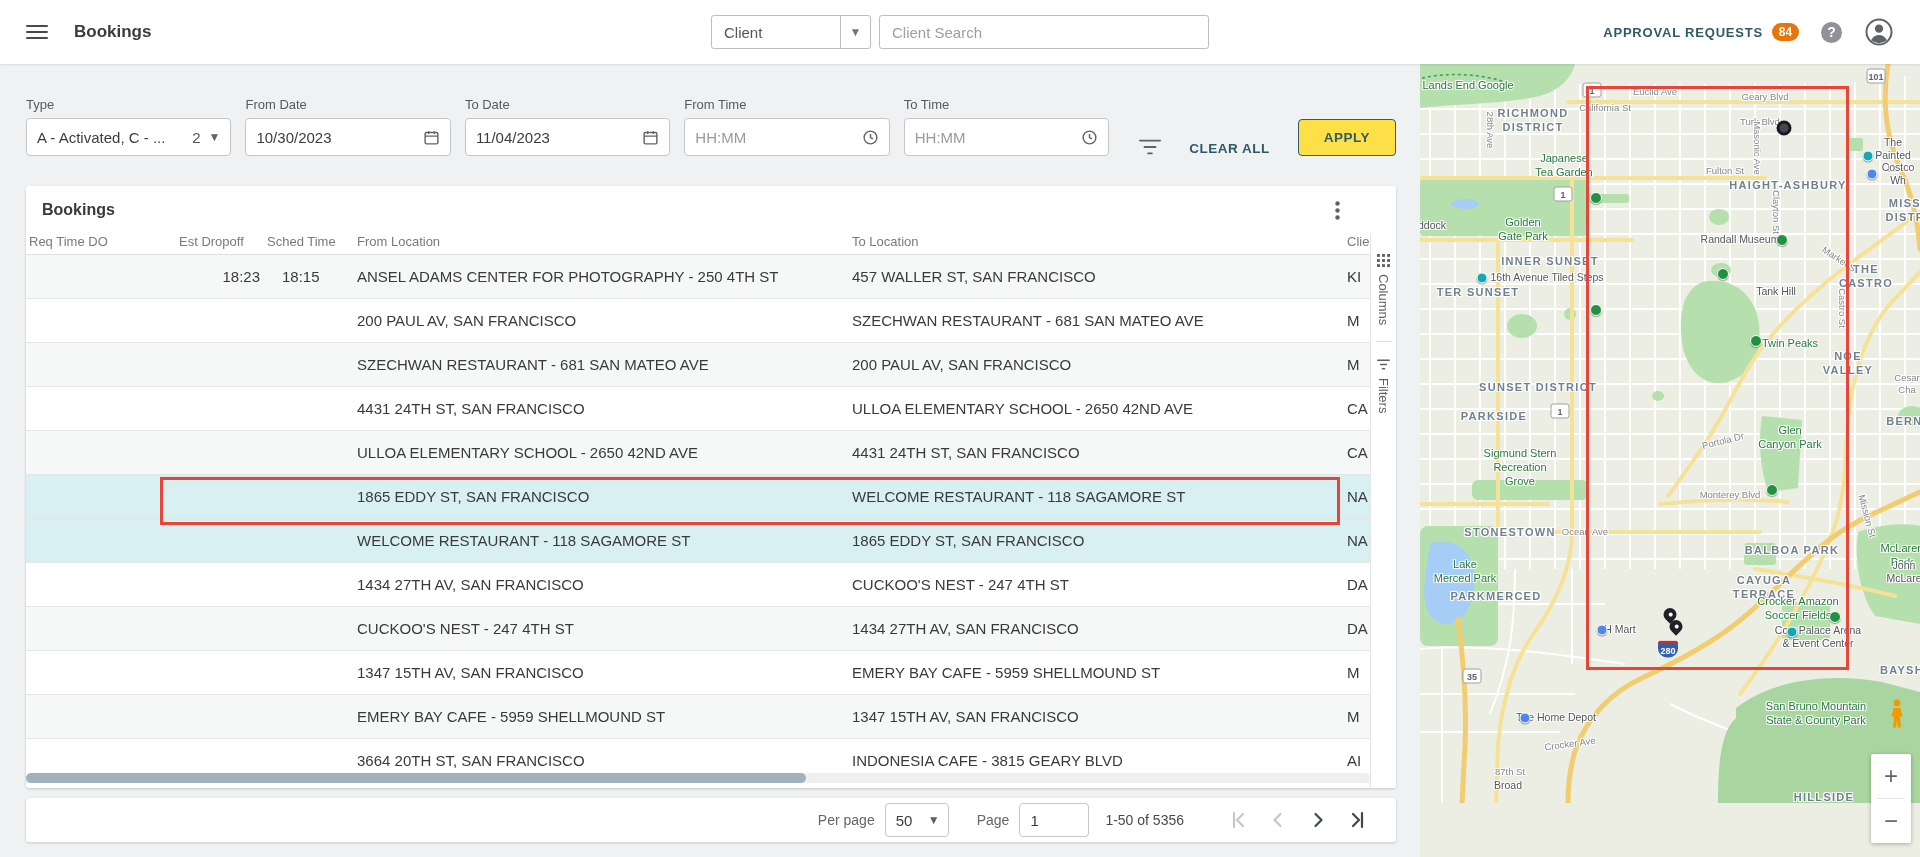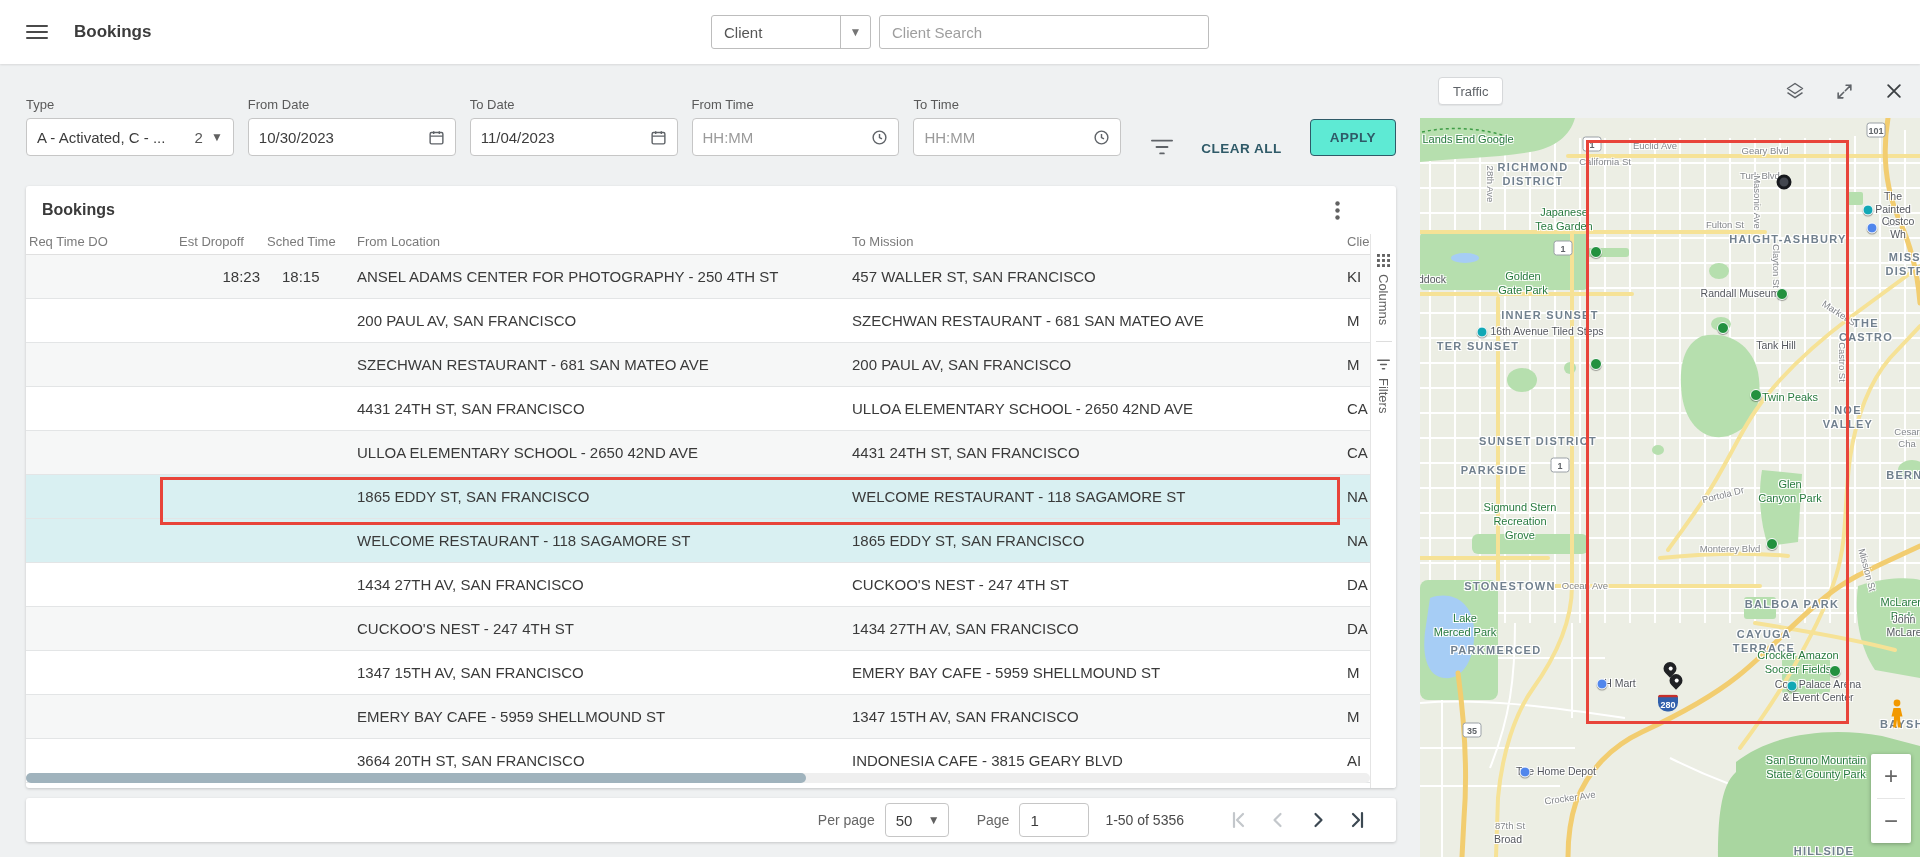--- a/index.html
+++ b/index.html
@@ -34,21 +34,21 @@
   .ffield{width:214px;display:flex;flex-direction:column}
   .ffield .flabel{font-size:13px;color:#5a5a5a;margin-bottom:6px}
   .fcontrol{height:38px;background:#fff;border:1px solid #c6c6c6;border-radius:4px;display:flex;align-items:center;padding:0 10px;font-size:15px;color:#3c3c3c;cursor:pointer;gap:6px}
   .fcontrol .val{flex:1;white-space:nowrap;overflow:hidden;text-overflow:ellipsis}
   .fcontrol .ph{flex:1;color:#9a9a9a}
   .fcontrol .count{color:#555;margin-right:2px}
   .fcontrol .chev{color:#616161;font-size:12px}
   .filter-actions{display:flex;align-items:flex-end;height:38px;margin-left:16px;gap:28px}
   .icon-btn{cursor:pointer;display:flex;align-items:center;justify-content:center}
   .text-btn{font-size:13.5px;font-weight:700;letter-spacing:.5px;color:#2f5a68;cursor:pointer;white-space:nowrap}
-  .apply-btn{border:1.5px solid #2f5a68;border-radius:4px;padding:10px 19px;background:#5eead4}
+  .apply-btn{border:1.5px solid #2f5a68;border-radius:4px;padding:10px 25px;background:#fde047}
 
   
   .table-card{position:relative;margin:30px 24px 0 26px;height:602px;background:#fff;border-radius:3px;box-shadow:0 1px 3px rgba(0,0,0,.18);overflow:hidden}
   .card-header{height:48px;display:flex;align-items:center;padding:0 16px}
   .card-title{font-size:16px;font-weight:700;color:#3a3a3a}
   .kebab{margin-left:auto;margin-right:40px}
   table{border-collapse:collapse;width:100%;table-layout:fixed}
   col.c1{width:150px}col.c2{width:88px}col.c3{width:90px}col.c4{width:495px}col.c5{width:495px}col.c6{width:52px}
   thead th{font-size:13px;font-weight:400;color:#7a7a7a;text-align:left;border-bottom:1px solid #e0e0e0;padding:0 4px 5px 3px;white-space:nowrap;overflow:hidden}
   tbody td{height:44px;font-size:15px;color:#3a3a3a;border-bottom:1px solid #e3e5e6;padding:0 6px 0 3px;white-space:nowrap;overflow:hidden}
@@ -117,20 +117,34 @@
       </svg>
   </span>
   <span class="app-title">Bookings</span>
   <div class="tb-center">
     <div class="select-box client-select">
       <span class="val">Client</span>
       <span class="chev">▼</span>
     </div>
     <input class="client-search" type="text" placeholder="Client Search" style="">
   </div>
+  <div class="tb-right">
+    <div class="approvals">
+      <span class="lbl">APPROVAL REQUESTS</span>
+      <span class="badge">84</span>
+    </div>
+    <span class="help-circle">?</span>
+    <span class="icon-btn">
+      <svg width="30" height="30" viewBox="0 0 24 24">
+          <circle cx="12" cy="12" r="10" fill="none" stroke="#5f6368" stroke-width="1.6"></circle>
+          <circle cx="12" cy="9.3" r="3.3" fill="#5f6368"></circle>
+          <path d="M5.6 18.6c1.5-3 3.9-4.3 6.4-4.3s4.9 1.3 6.4 4.3a10 10 0 0 1-12.8 0z" fill="#5f6368"></path>
+        </svg>
+    </span>
+  </div>
 </header>
 
 <div class="main">
 
   <div class="left-col">
 
     <div class="filterbar">
       <div class="ffield">
         <span class="flabel">Type</span>
         <div class="fcontrol">
@@ -217,21 +231,21 @@
             <col class="c4">
             <col class="c5">
             <col class="c6">
           </colgroup>
         <thead>
           <tr>
             <th>Req Time DO</th>
             <th>Est Dropoff</th>
             <th>Sched Time</th>
             <th>From Location</th>
-            <th>To Mission</th>
+            <th>To Location</th>
             <th>Client</th>
           </tr>
         </thead>
         <tbody>
             <tr>
     <td class="c1"></td>
     <td class="c2">18:23</td>
     <td class="c3">18:15</td>
     <td class="c4">ANSEL ADAMS CENTER FOR PHOTOGRAPHY - 250 4TH ST</td>
     <td class="c5">457 WALLER ST, SAN FRANCISCO</td>
@@ -388,40 +402,20 @@
       </span>
       <span class="nav-ic">
         <svg width="24" height="24" viewBox="0 0 24 24" fill="none" stroke="#3c4852" stroke-width="2.2" stroke-linecap="round" stroke-linejoin="round">
             <path d="M7 6l6 6-6 6M16 5v14"></path>
           </svg>
       </span>
     </div>
   </div>
 
   <div class="map-panel">
-    <div class="map-toolbar">
-      <div class="traffic-chip">Traffic</div>
-      <div class="mt-spacer"></div>
-      <span class="icon-btn">
-        <svg width="20" height="20" viewBox="0 0 24 24" fill="none" stroke="#5f6368" stroke-width="1.8" stroke-linejoin="round">
-            <path d="M12 3L3 9l9 6 9-6-9-6z"></path>
-            <path d="M3 14l9 6 9-6"></path>
-          </svg>
-      </span>
-      <span class="icon-btn">
-        <svg width="19" height="19" viewBox="0 0 24 24" fill="none" stroke="#5f6368" stroke-width="2" stroke-linecap="round">
-            <path d="M14 4h6v6M20 4l-7 7M10 20H4v-6M4 20l7-7"></path>
-          </svg>
-      </span>
-      <span class="icon-btn">
-        <svg width="20" height="20" viewBox="0 0 24 24" fill="none" stroke="#3c4043" stroke-width="2.2" stroke-linecap="round">
-            <path d="M5 5l14 14M19 5L5 19"></path>
-          </svg>
-      </span>
-    </div>
 
     <div class="map-view">
 
       <svg class="map-base" width="500" height="739" viewBox="0 0 500 739">
         <rect width="500" height="739" fill="#eceee4"></rect>
 
         <path d="M10 20V505M35 20V505M60 20V505M85 20V505M110 20V505M135 20V505M160 20V505M185 20V505M210 20V505M235 20V505M260 20V505M285 20V505M310 20V505M335 20V505M360 20V505M385 20V505M410 20V505M435 18V505M460 15V505M485 12V505" stroke="#ffffff" stroke-width="2" fill="none"></path>
         <path d="M0 45H500M0 70H500M0 95H500M0 120H500M0 145H500M0 170H500M0 195H500M0 220H500M0 245H500M0 270H500M0 295H500M0 320H500M0 345H500M0 370H500M0 395H500M0 420H500M0 445H500M0 470H500M0 495H500" stroke="#ffffff" stroke-width="2" fill="none"></path>
         <path d="M0 540h185M0 585c60-5 125 3 205 15M0 630h155M0 668h140M22 505v234M95 505c0 55-5 95-25 145M152 505v95M250 640c40 20 80 35 120 45" stroke="#ffffff" stroke-width="2" fill="none"></path>
 

